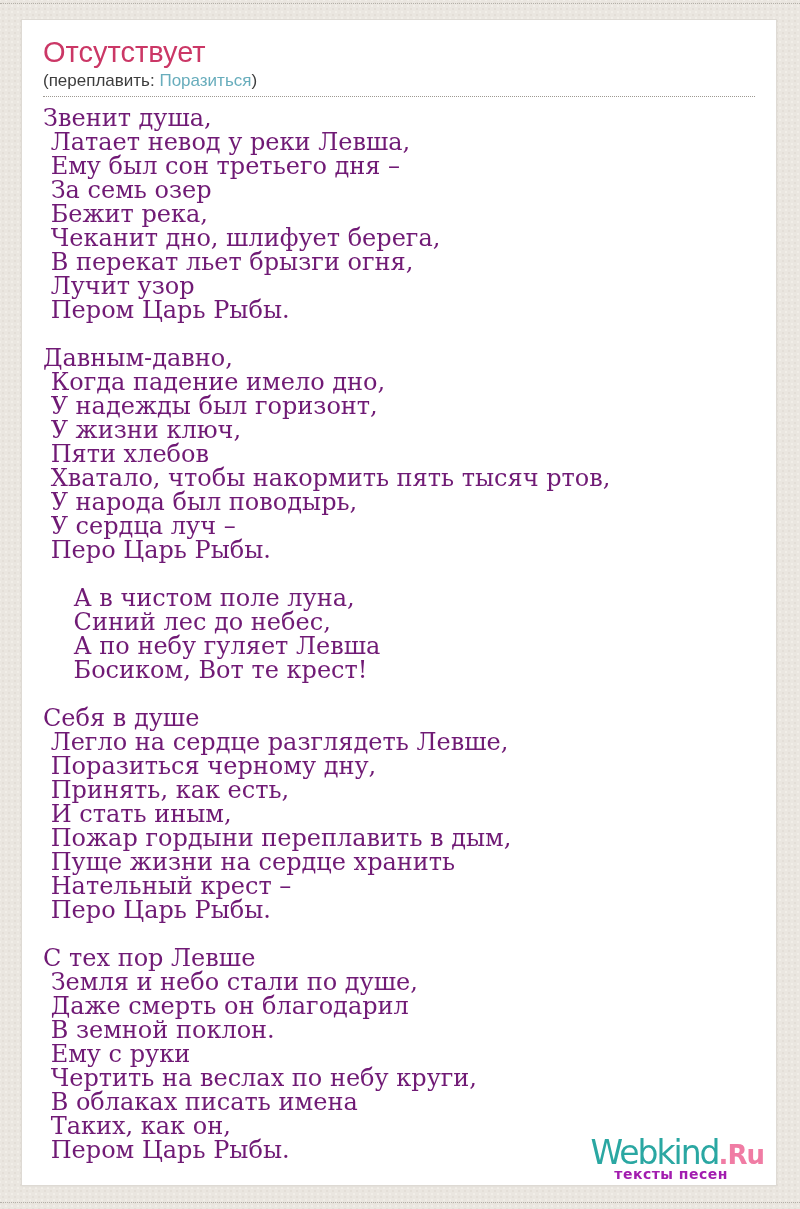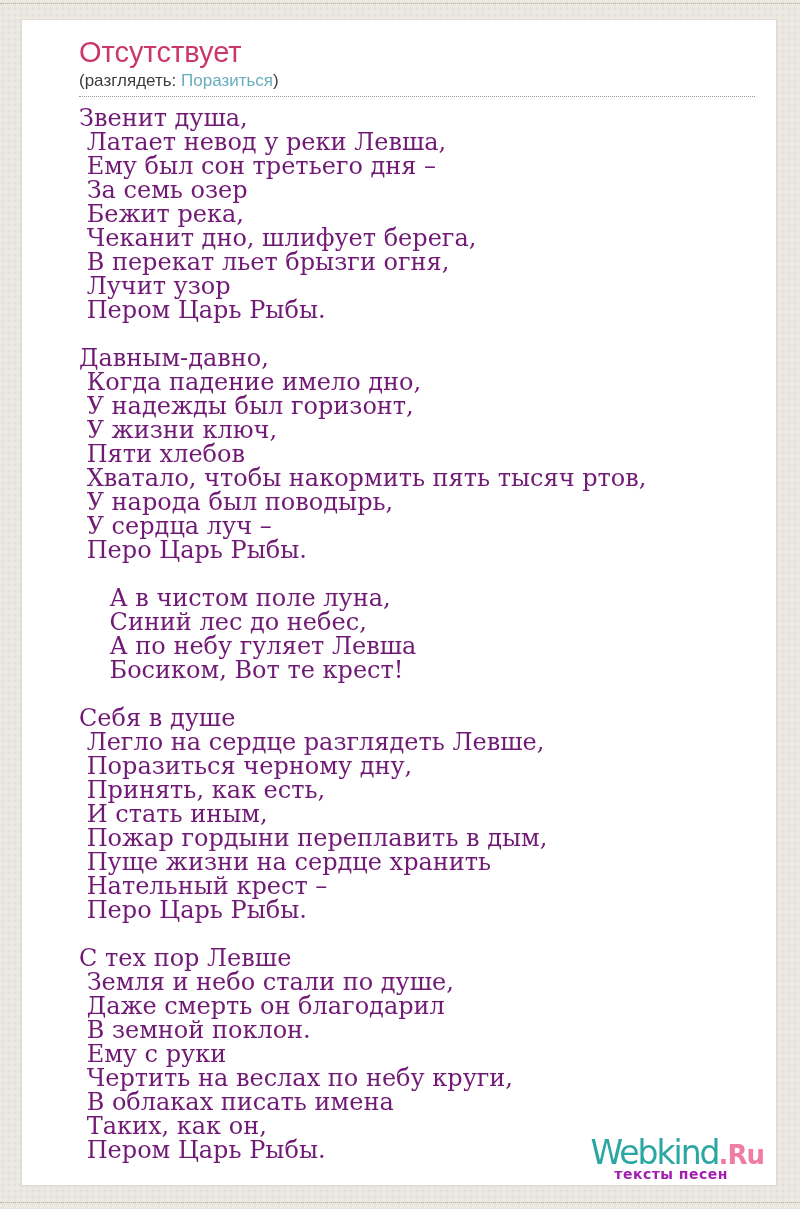--- a/index.html
+++ b/index.html
@@ -35,21 +35,20 @@
     top: 19px;
     width: 756px;
     height: 1167px;
     background: #ffffff;
     border: 1px solid #dedad4;
     box-shadow: 0 1px 2px rgba(0,0,0,0.04);
     box-sizing: border-box;
   }
   .card-inner {
     padding: 16px 21px 0 21px;
-    margin-left: 36px;
   }
   .title {
     margin: 0;
     font-size: 29px;
     line-height: 32px;
     font-weight: 400;
     color: #cb3766;
     letter-spacing: 0;
   }
   .subtitle {
@@ -116,21 +115,21 @@
   }
 </style>
 </head>
 <body>
 
 <div class="dotted-line top"></div>
 
 <div class="card">
   <div class="card-inner">
     <h1 class="title">Отсутствует</h1>
-    <div class="subtitle"><span>(разглядеть: </span><a class="artist-link">Поразиться</a><span>)</span></div>
+    <div class="subtitle"><span>(переплавить: </span><a class="artist-link">Поразиться</a><span>)</span></div>
     <div class="separator"></div>
     <div class="lyrics">Звенит душа,
  Латает невод у реки Левша,
  Ему был сон третьего дня –
  За семь озер
  Бежит река,
  Чеканит дно, шлифует берега,
  В перекат льет брызги огня,
  Лучит узор
  Пером Царь Рыбы.

